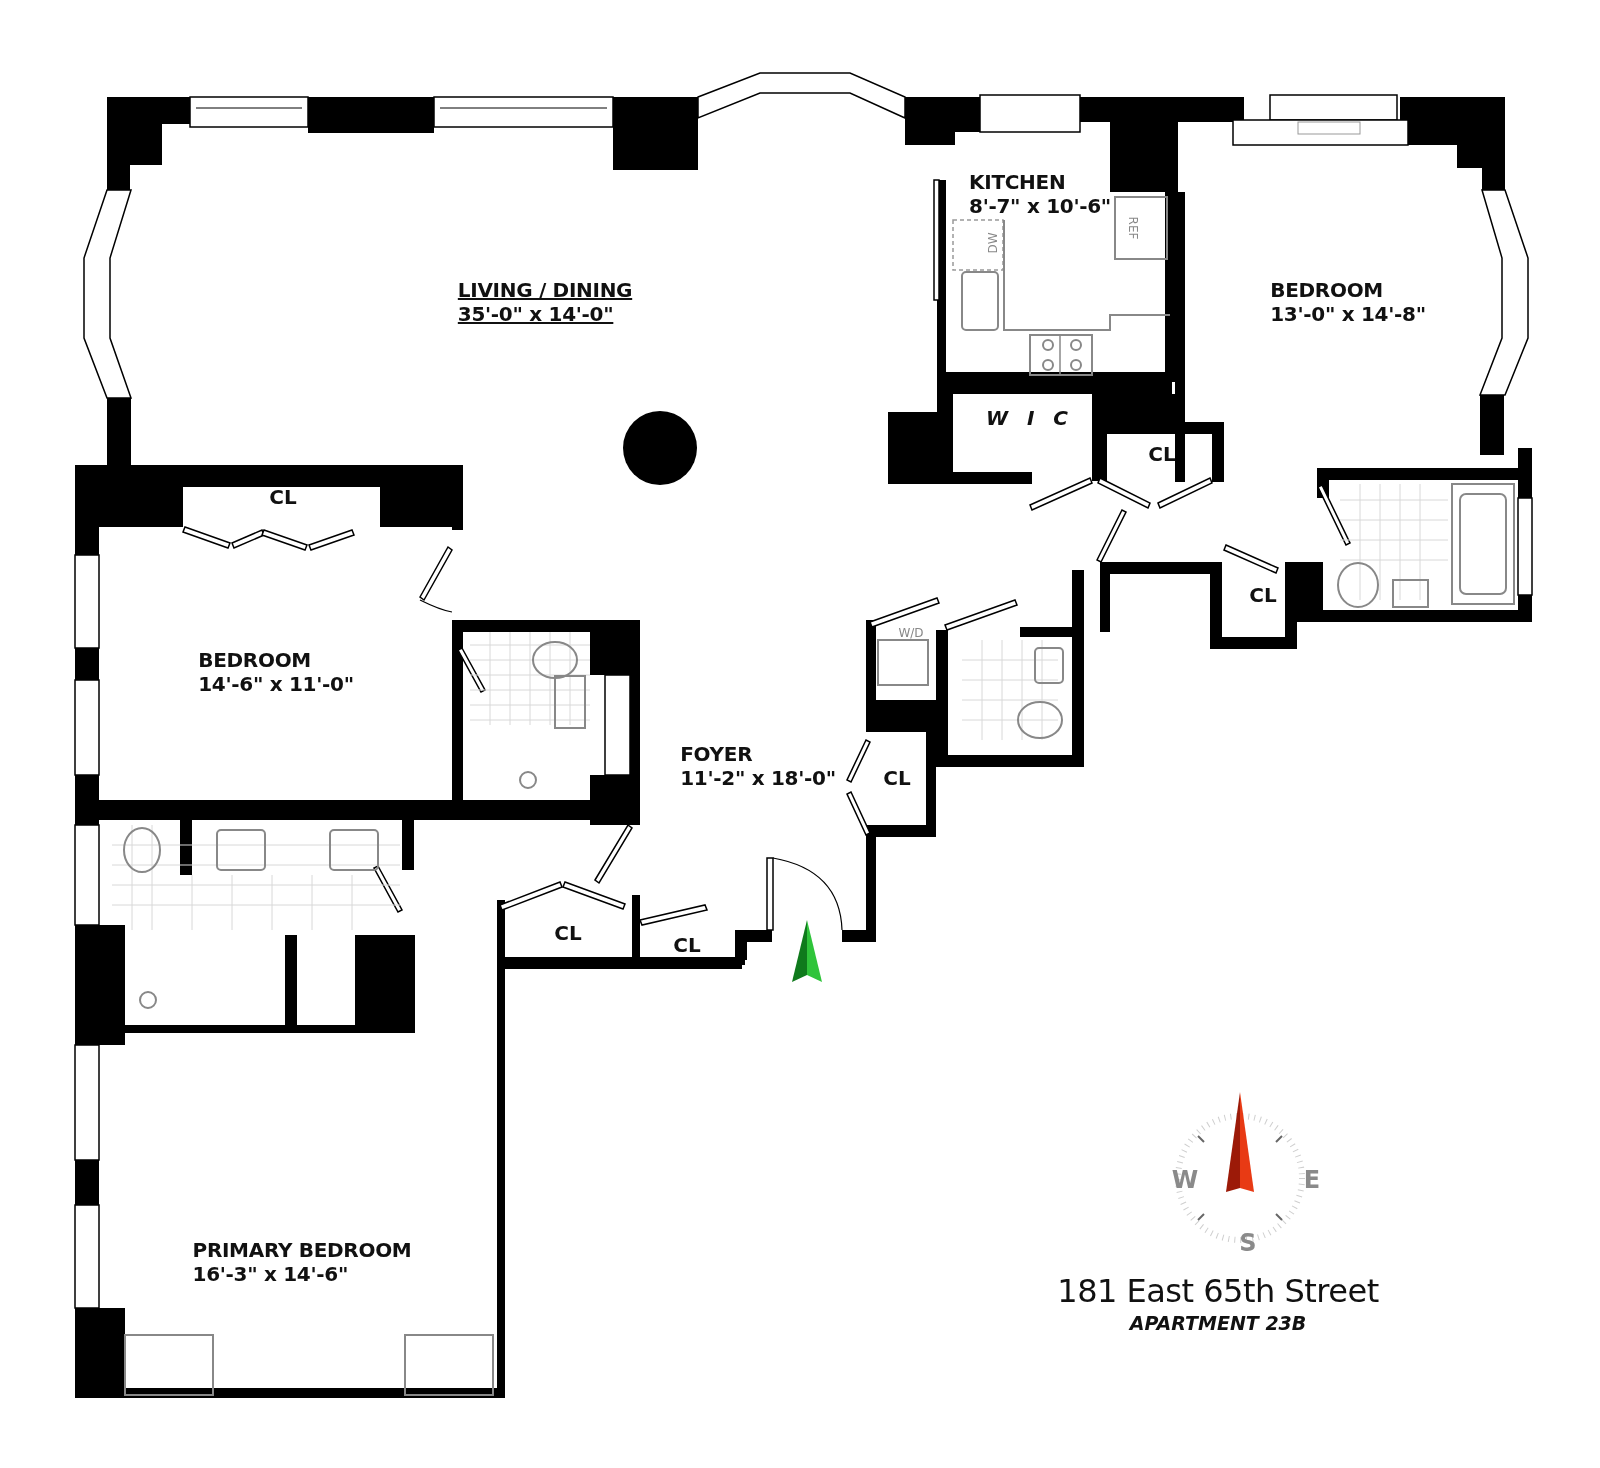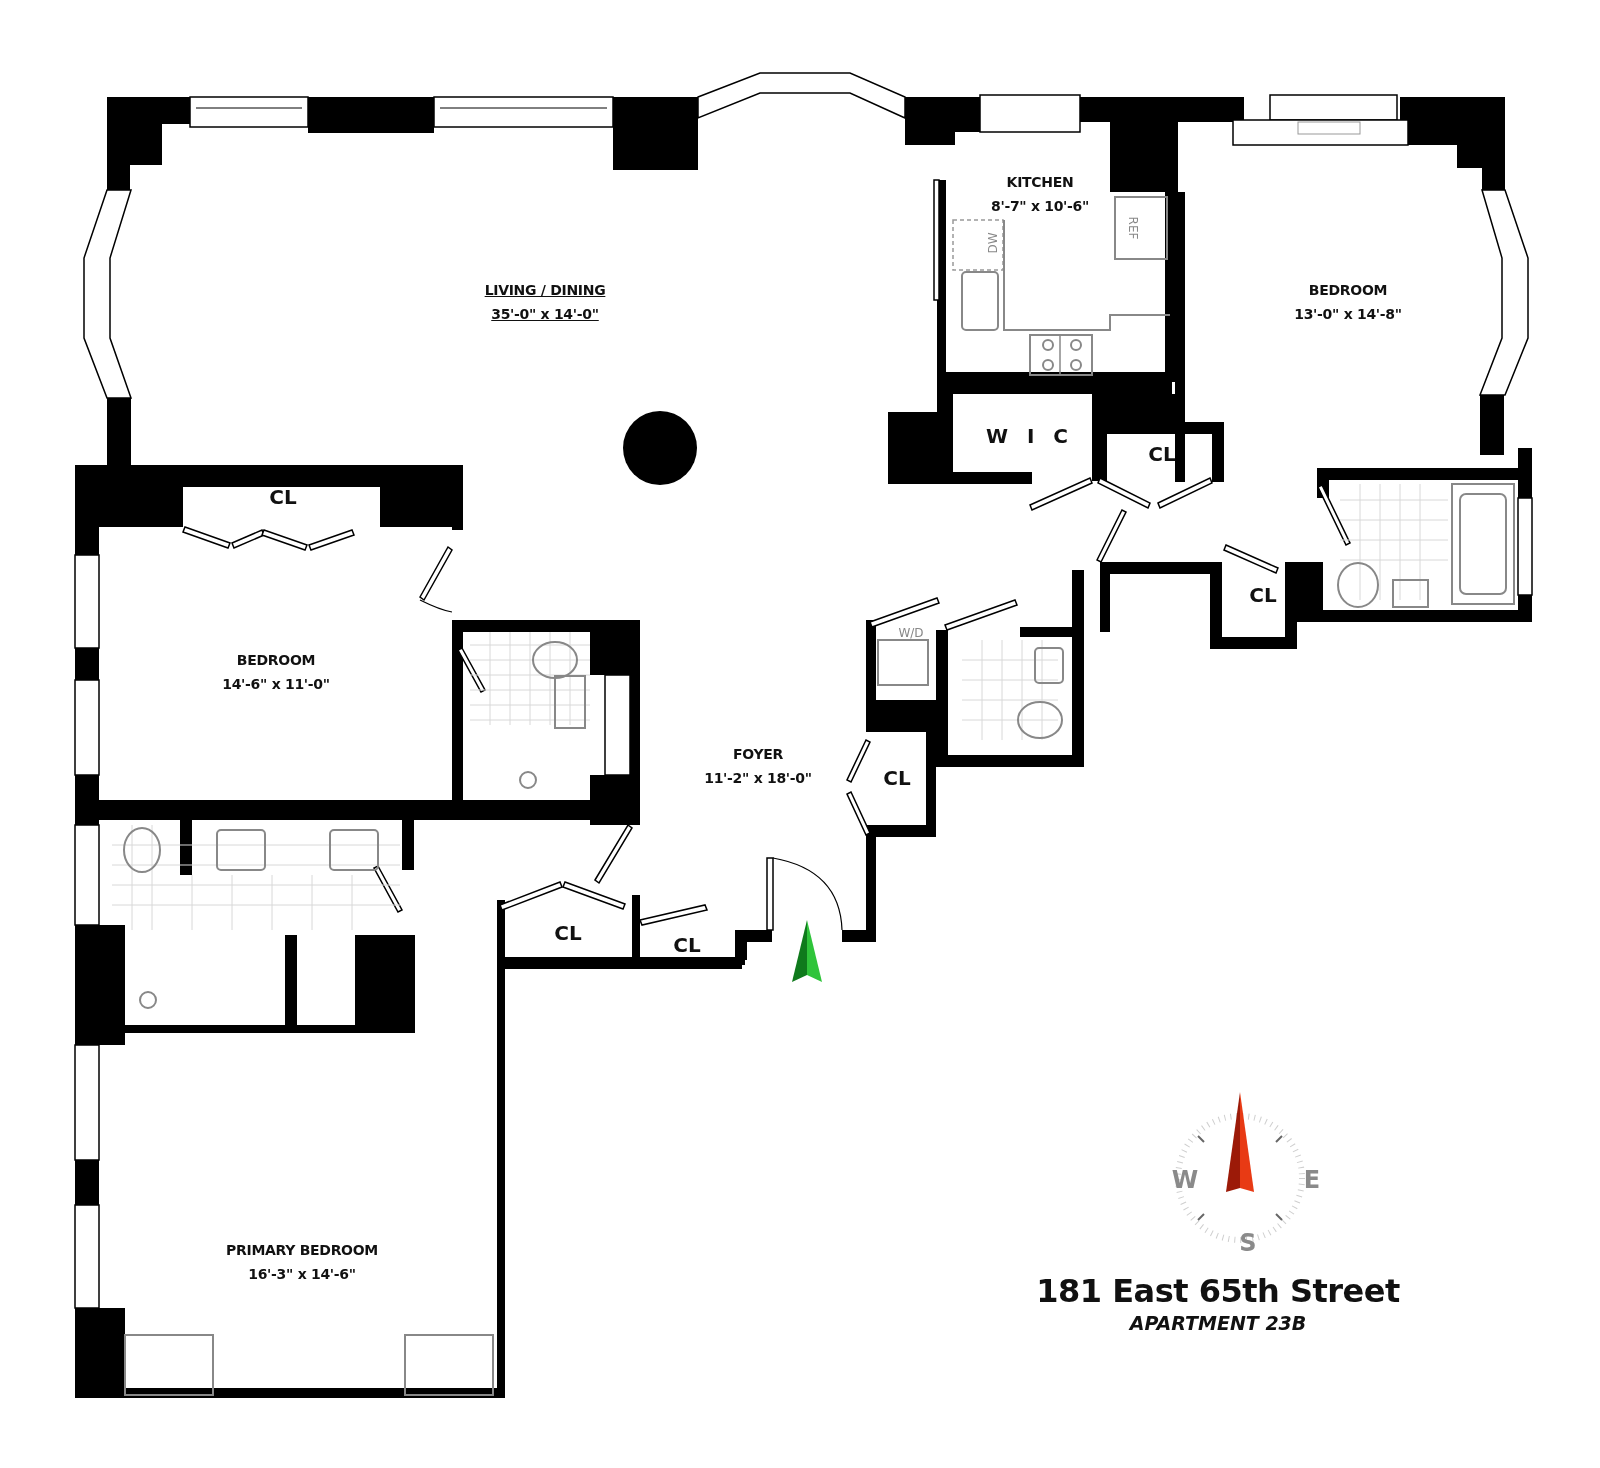--- a/index.html
+++ b/index.html
@@ -6,37 +6,37 @@
   body { width: 1600px; height: 1468px; position: relative; overflow: hidden;
          font-family: "DejaVu Sans", "Liberation Sans", sans-serif; }
   #plan { position: absolute; left: 0; top: 0; }
   .wall { fill: #000000; }
   .win { fill: #ffffff; stroke: #000; stroke-width: 1.5; }
   .fixture { fill: none; stroke: #888888; stroke-width: 2; }
   .tile { stroke: #d8d8d8; stroke-width: 1; }
   .door { fill: #ffffff; stroke: #000; stroke-width: 1.5; }
   .swing { fill: none; stroke: #000; stroke-width: 1.2; }
   .room-label {
-    position: absolute; text-align: center; color: #111;
+    position: absolute; text-align: left; color: #111;
     font-family: "DejaVu Sans", sans-serif; font-weight: bold;
-    font-size: 14px; line-height: 24px; transform: translateX(-50%);
+    font-size: 20px; line-height: 24px; transform: translateX(-50%);
     white-space: nowrap; letter-spacing: -0.3px;
   }
   .room-label .name { display: block; }
   .room-label .dims { display: block; }
   .cl-label {
     position: absolute; color: #111; font-weight: bold; font-size: 20px;
     font-family: "DejaVu Sans", sans-serif; transform: translate(-50%, -50%);
   }
   .wic { letter-spacing: 6px; }
   .fx-text { position: absolute; color: #888; font-size: 12px; font-family: "DejaVu Sans", sans-serif;
              transform: translate(-50%,-50%); }
   .title {
     position: absolute; left: 1218px; top: 1272px; transform: translateX(-50%);
-    font-family: "DejaVu Sans", sans-serif; font-weight: bold; font-size: 32px; color: #111;
+    font-family: "DejaVu Sans", sans-serif; font-weight: normal; font-size: 32px; color: #111;
     white-space: nowrap; letter-spacing: -0.5px;
   }
   .subtitle {
     position: absolute; left: 1218px; top: 1312px; transform: translateX(-50%);
     font-family: "DejaVu Sans", sans-serif; font-weight: bold; font-size: 19px; color: #111;
     white-space: nowrap;
     font-style: italic;
   }
   .compass-letter { position: absolute; color: #8a8a8a; font-weight: bold; font-size: 24px;
                     font-family: "DejaVu Sans", sans-serif; transform: translate(-50%,-50%); }
@@ -341,21 +341,21 @@
   <span class="name">PRIMARY BEDROOM</span>
   <span class="dims">16'-3" x 14'-6"</span>
 </div>
 
 <div class="cl-label" style="left:283px; top:497px;">CL</div>
 <div class="cl-label" style="left:568px; top:933px;">CL</div>
 <div class="cl-label" style="left:687px; top:945px;">CL</div>
 <div class="cl-label" style="left:897px; top:778px;">CL</div>
 <div class="cl-label" style="left:1162px; top:454px;">CL</div>
 <div class="cl-label" style="left:1263px; top:595px;">CL</div>
-<div class="cl-label wic" style="left:1030px; top:436px;">W I C</div>
+<div class="cl-label wic" style="left:1030px; top:418px;font-style:italic;">W I C</div>
 
 <div class="fx-text" style="left:993px; top:243px; transform: translate(-50%,-50%) rotate(-90deg);">DW</div>
 <div class="fx-text" style="left:1133px; top:228px; transform: translate(-50%,-50%) rotate(90deg);">REF</div>
 <div class="fx-text" style="left:911px; top:633px;">W/D</div>
 
 <div class="compass-letter" style="left:1185px; top:1180px;">W</div>
 <div class="compass-letter" style="left:1312px; top:1180px;">E</div>
 <div class="compass-letter" style="left:1248px; top:1243px;">S</div>
 
 <div class="title">181 East 65th Street</div>

